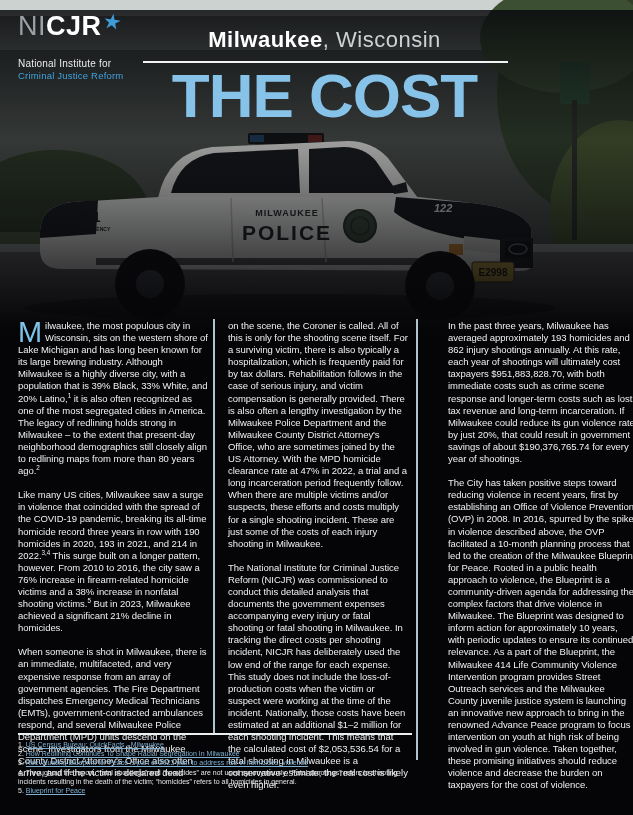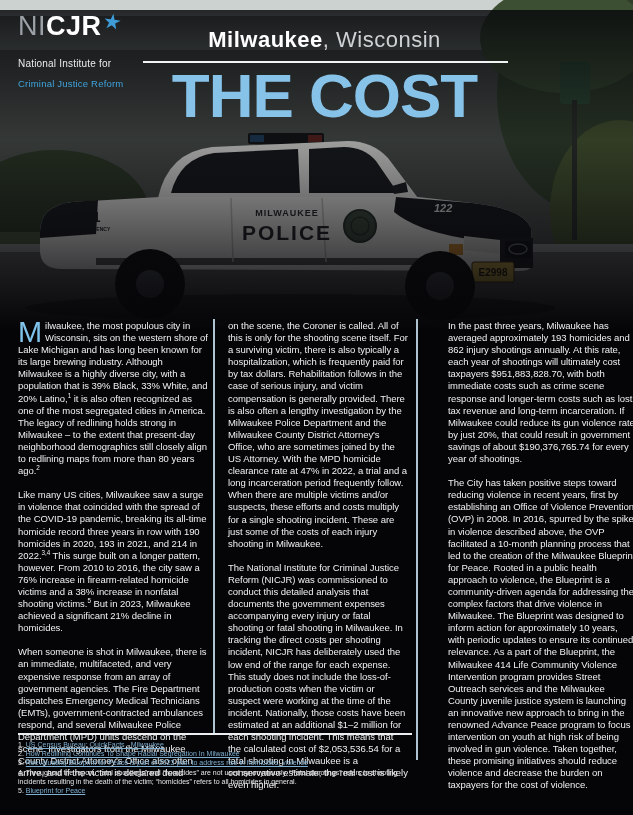--- a/index.html
+++ b/index.html
@@ -21,21 +21,21 @@
     background:linear-gradient(to bottom,rgba(8,9,12,.30),rgba(6,6,9,.78) 70%,#050507 100%);
     pointer-events:none;
   }
   
   .logo{position:absolute;left:18px;top:11px;z-index:5;line-height:1;}
   .logo-top{font-size:27px;letter-spacing:.5px;}
   .logo-ni{color:#9ba1a6;font-weight:400;}
   .logo-cjr{color:#ffffff;font-weight:700;text-align:center;}
   .logo-star{color:#3e9bd6;font-size:21px;vertical-align:6px;margin-left:1px;display:inline-block;transform:rotate(8deg);}
   .logo-sub1{color:#e9ebec;font-size:10px;margin-top:19px;letter-spacing:.2px;}
-  .logo-sub2{color:#3fa3e0;font-size:9.5px;margin-top:10px;letter-spacing:.2px;}
+  .logo-sub2{color:#3fa3e0;font-size:9.5px;margin-top:2px;letter-spacing:.2px;}
   
   .head-wrap{position:absolute;left:8px;top:0;width:633px;z-index:6;text-align:center;}
   .location{margin-top:27px;font-size:22px;color:#cfd2d4;letter-spacing:.5px;}
   .location .city{color:#ffffff;font-weight:700;}
   .head-rule{width:365px;height:2px;background:#f2f3f4;margin:8px auto 0 auto;margin-left:135px;}
   .big-title{
     margin-top:1px;font-size:62px;font-weight:700;color:#87c3e9;
     letter-spacing:-1px;line-height:1.02;
   }
   .subtitle-row{display:flex;align-items:center;justify-content:center;gap:12px;margin-top:0px;}

